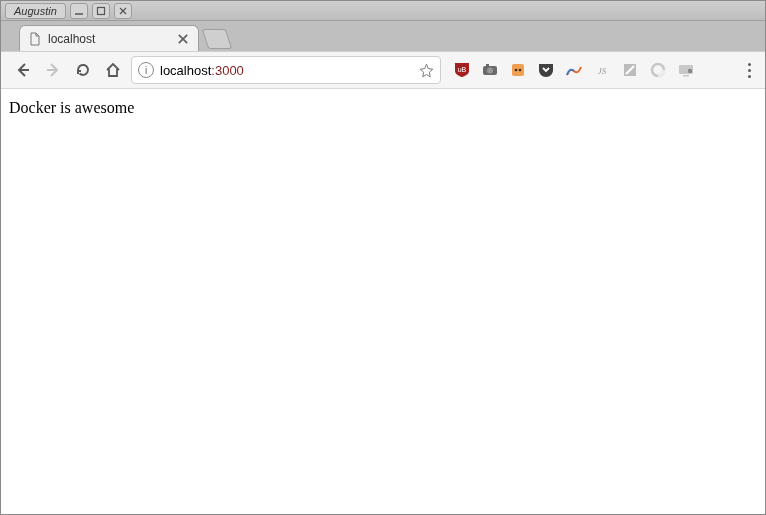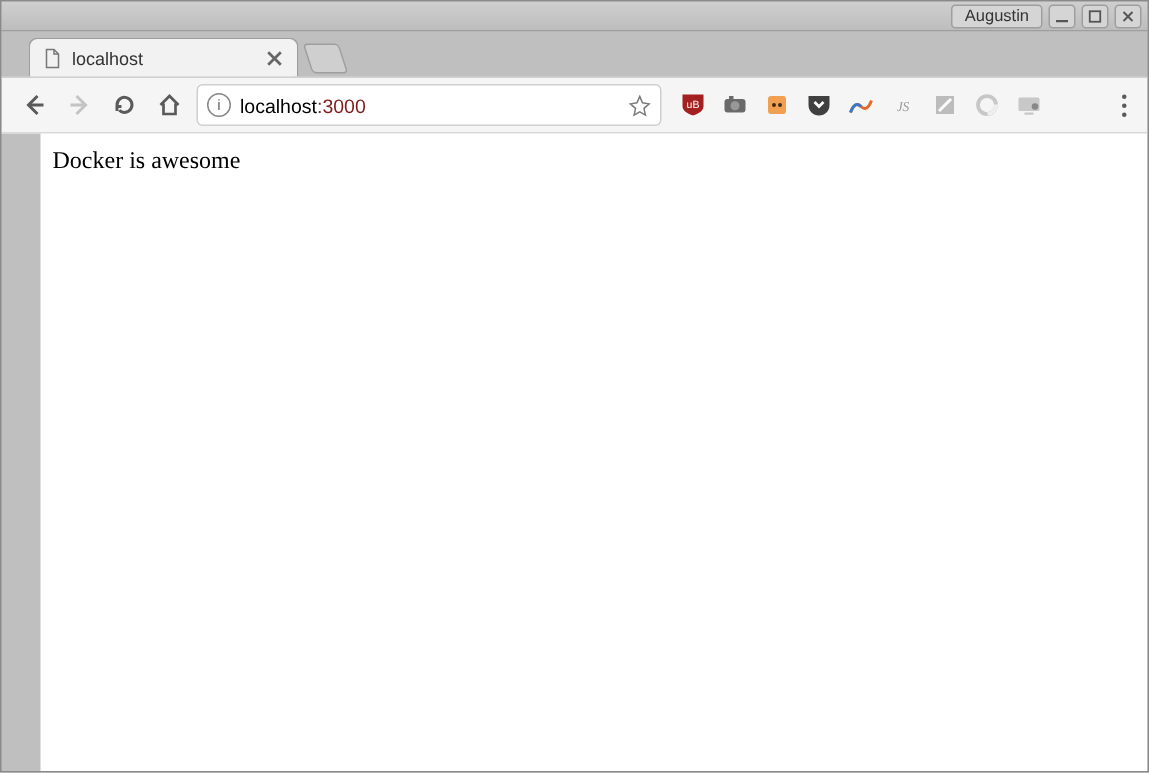--- a/index.html
+++ b/index.html
@@ -2,22 +2,22 @@
 <html><head>
 <meta charset="utf-8">
 <style>
   * { box-sizing: border-box; margin: 0; padding: 0; }
   html, body { width: 766px; height: 515px; overflow: hidden; font-family: Arial, Helvetica, sans-serif; }
   body { background: #bfbfbf; display: flex; flex-direction: column; border: 1px solid #8a8a8a; }
 
   
   .titlebar {
     height: 20px; background: linear-gradient(#cfcfcf,#bdbdbd);
-    display: flex; align-items: center; justify-content: flex-end;
-    gap: 4px; padding: 0 4px; border-bottom: 1px solid #9e9e9e;
+    display: flex; align-items: center; 
+    gap: 4px; padding: 0 4px; border-bottom: 1px solid #9e9e9e; font-style: italic;
   }
   .user-chip {
     font-size: 11px; color: #333; background:#d5d5d5;
     border:1px solid #9e9e9e; border-radius:3px; padding:0 8px; height:16px;
     display:flex; align-items:center;
   }
   .win-btn {
     width:18px; height:16px; background:#d5d5d5; border:1px solid #9e9e9e;
     border-radius:3px; display:flex; align-items:center; justify-content:center;
     cursor:pointer;
@@ -50,21 +50,21 @@
   .omnibox .info { width:16px; height:16px; border:1px solid #888; border-radius:50%; display:flex; align-items:center; justify-content:center; font-size:10px; color:#666; }
   .omnibox .url-host { color:#000; }
   .omnibox .url-port { color:#7f1d1d; }
   .omnibox .star { margin-left:auto; color:#7a7a7a; cursor:pointer; font-size:15px;}
   .ext-row { display:flex; align-items:center; gap:10px; margin-left:6px; }
   .ext { width:18px; height:18px; display:flex; align-items:center; cursor:pointer; }
   .menu-dots { margin-left:auto; display:flex; flex-direction:column; gap:3px; cursor:pointer; padding:4px; }
   .menu-dots span{ width:3px; height:3px; background:#5a5a5a; border-radius:50%;}
 
   
-  .viewport { flex:1; background:#fff; padding:10px 8px; overflow:auto;margin-left:26px; }
+  .viewport { flex:1; background:#fff; padding:10px 8px; overflow:auto; }
   .page-text { font-family: "Times New Roman", Times, serif; font-size:16px; color:#000; }
 
   svg { display:block; }
 </style>
 </head>
 <body>
 
 <div class="titlebar">
   <div class="user-chip">
     <span>Augustin</span>

